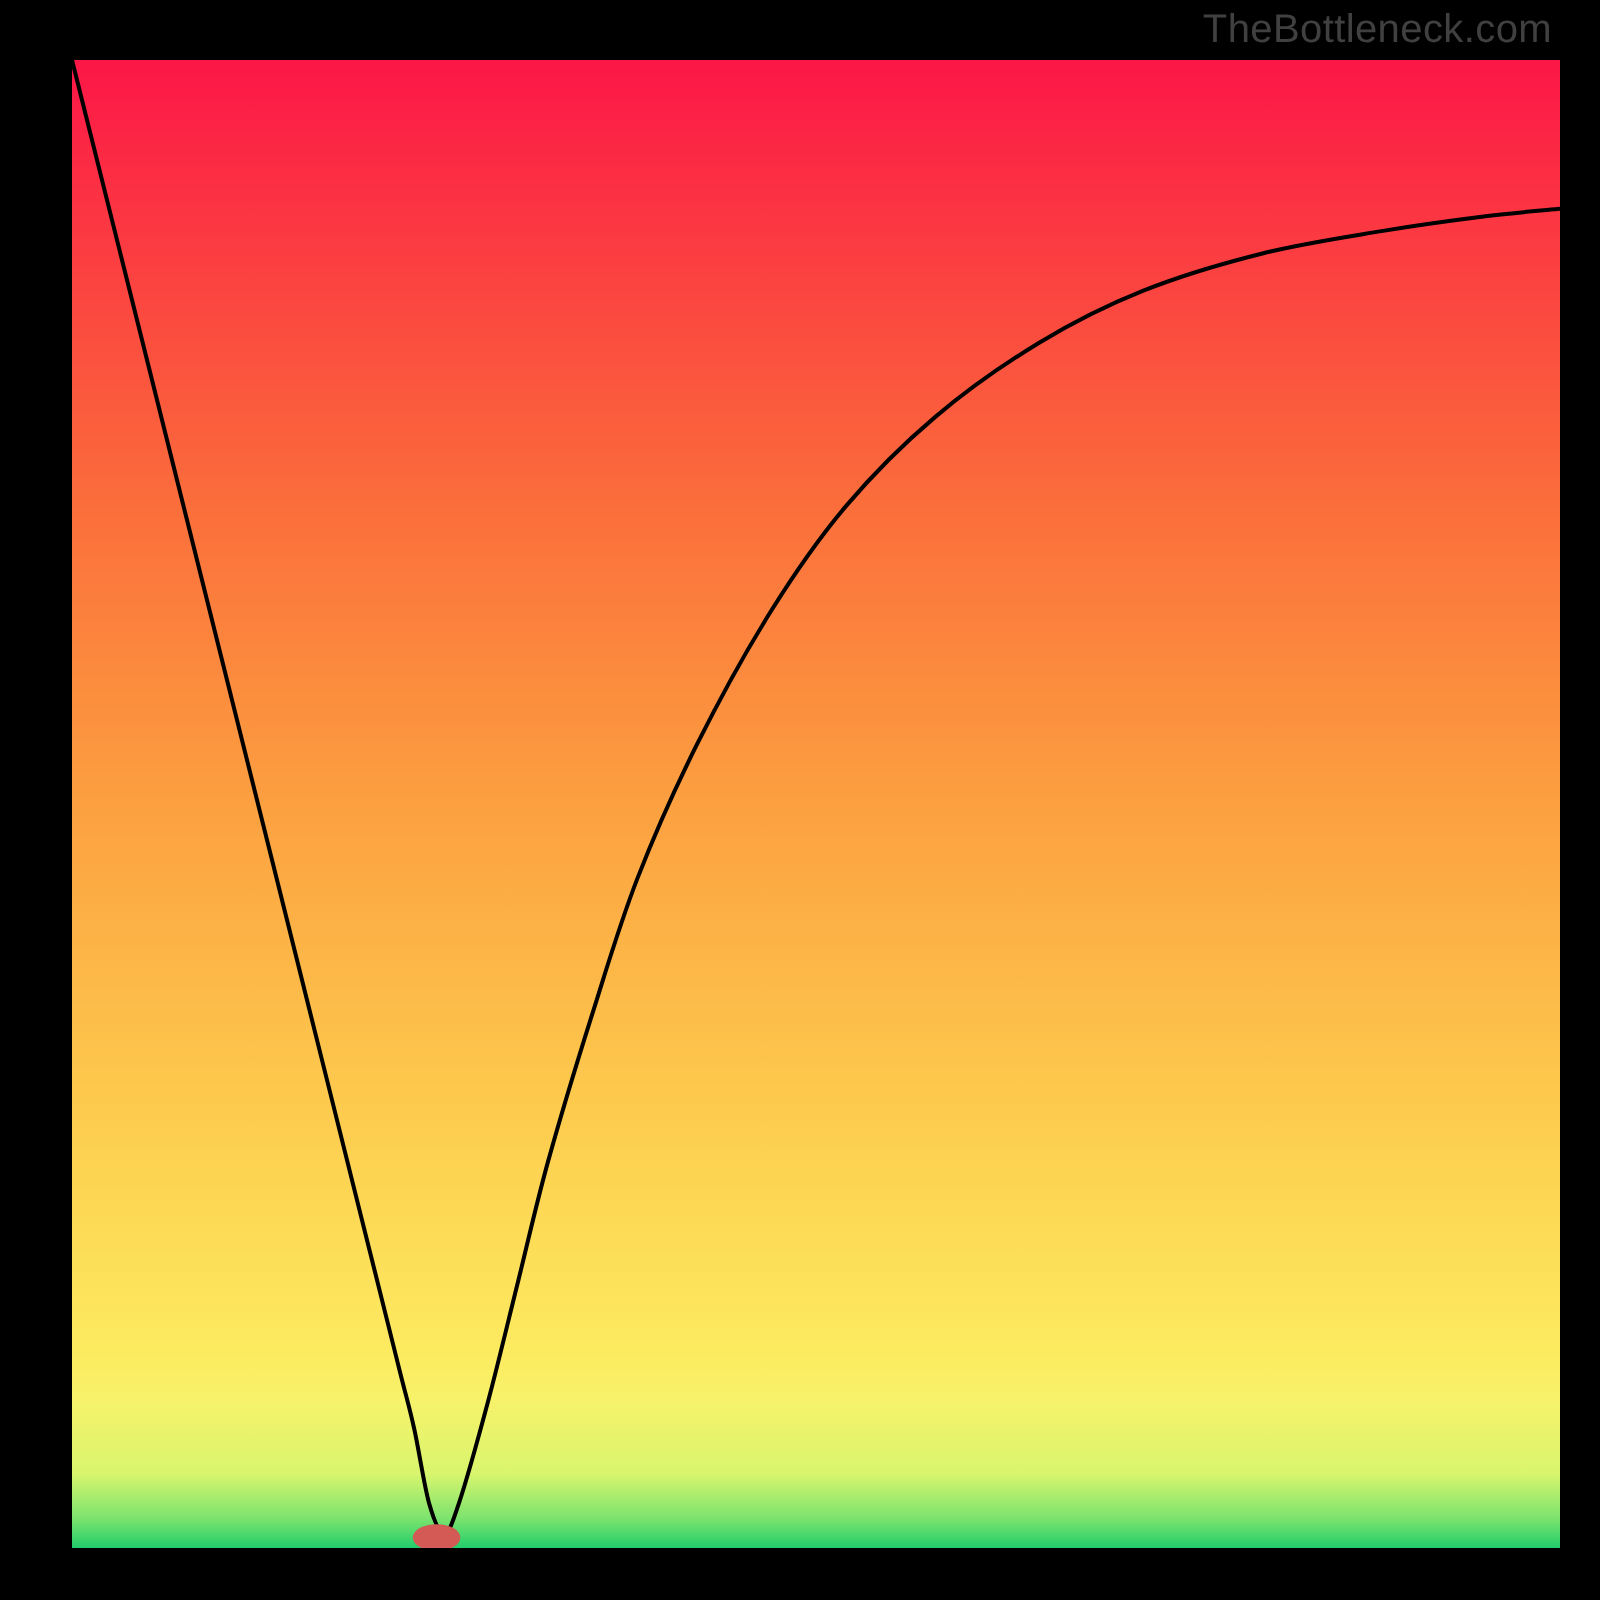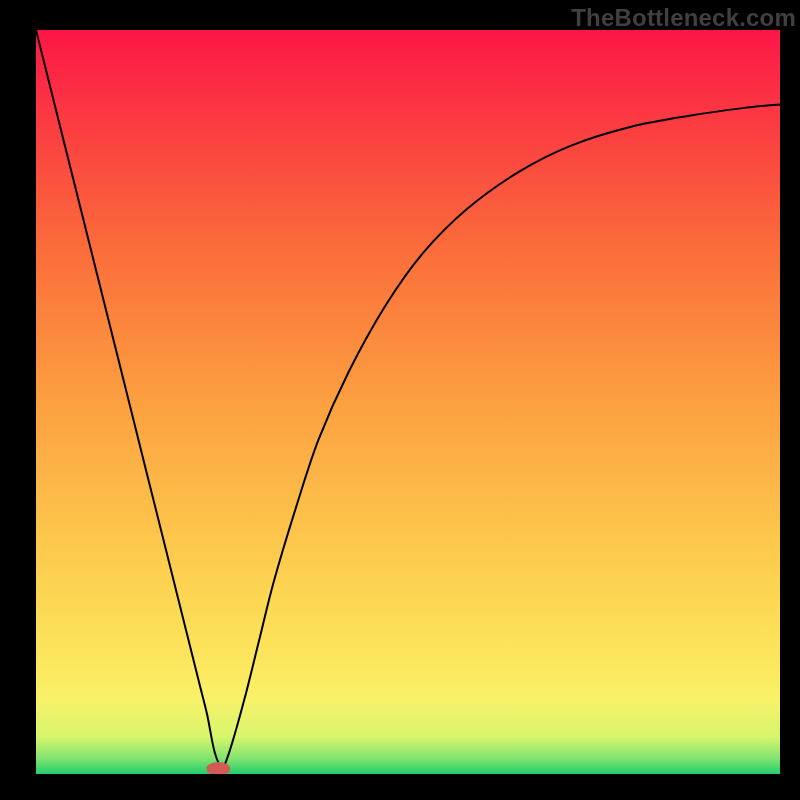--- a/index.html
+++ b/index.html
@@ -13,24 +13,24 @@
   }
   .frame {
     position: relative;
     width: 800px;
     height: 800px;
     background: #000;
   }
   .watermark {
     position: absolute;
     top: 4px;
-    right: 4px;
+    right: 24px;
     color: #404040;
-    font-size: 24px;
-    font-weight: 700;
+    font-size: 20px;
+    font-weight: 400;
     letter-spacing: 0.2px;
     z-index: 10;
   }
   .plot {
     position: absolute;
     left: 36px;
     top: 30px;
     width: 744px;
     height: 744px;
   }

